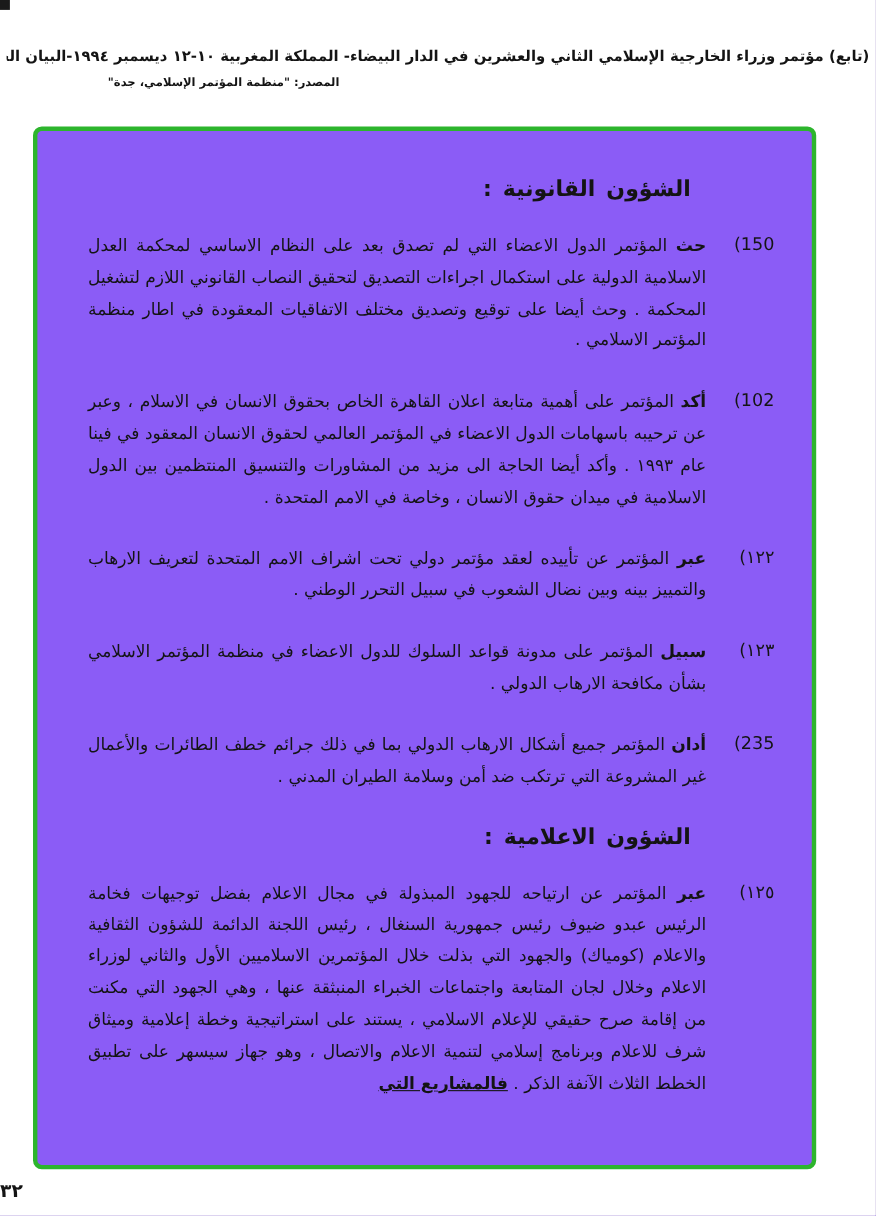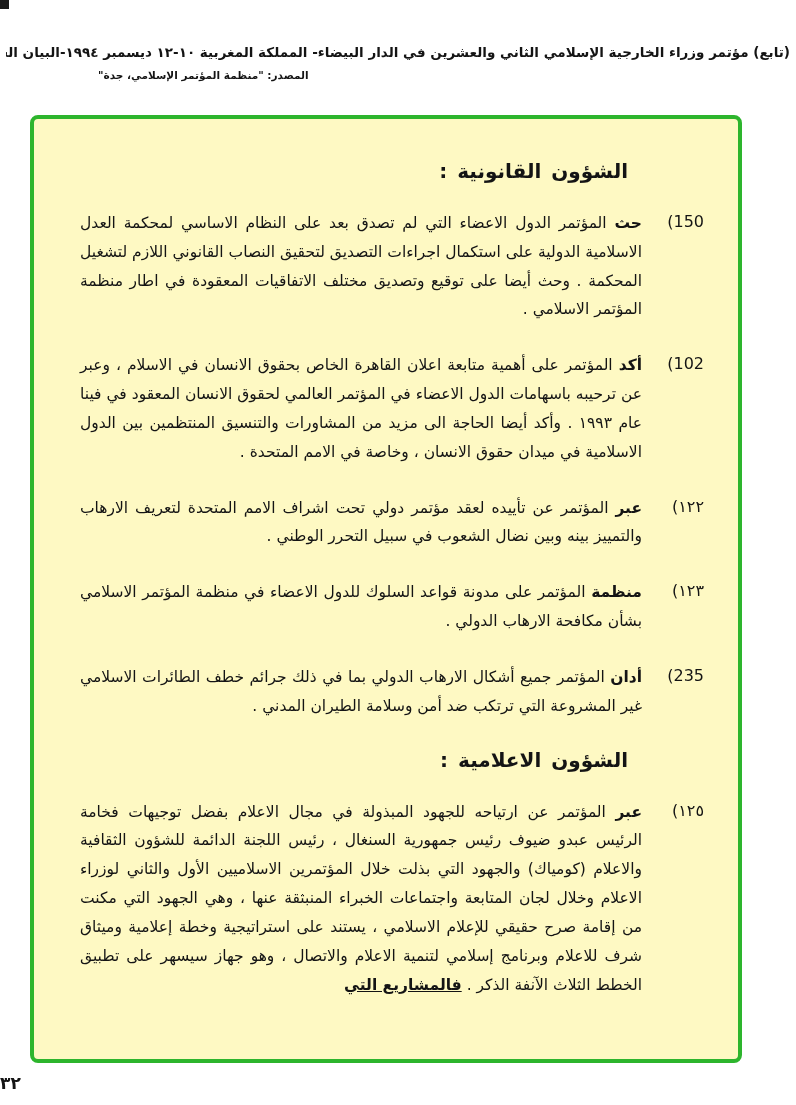--- a/index.html
+++ b/index.html
@@ -48,21 +48,21 @@
     top: 115px;
     left: 30px;
     width: 712px;
     height: 948px;
     border: 4px solid #2db52d;
     border-radius: 8px;
     box-sizing: border-box;
     padding: 36px 34px 18px 44px;
     direction: rtl;
     overflow: hidden;
-    background: #fef9c3;
+    background: #8b5cf6;
   }
   .section-title {
     margin: 4px 76px 26px 0;
     font-size: 20px;
     font-weight: bold;
     text-align: right;
     word-spacing: 3px;
   }
   .section-title.media { margin-top: 10px; }
   .item {
@@ -140,31 +140,31 @@
       <p class="item-text">
         <b class="lead">عبر</b>
         <span>المؤتمر عن تأييده لعقد مؤتمر دولي تحت اشراف الامم المتحدة لتعريف الارهاب والتمييز بينه وبين نضال الشعوب في سبيل التحرر الوطني .</span>
         <b class="tail"></b>
       </p>
     </div>
 
     <div class="item">
       <div class="item-num">١٢٣)</div>
       <p class="item-text">
-        <b class="lead">منظمة</b>
+        <b class="lead">سبيل</b>
         <span>المؤتمر على مدونة قواعد السلوك للدول الاعضاء في منظمة المؤتمر الاسلامي بشأن مكافحة الارهاب الدولي .</span>
         <b class="tail"></b>
       </p>
     </div>
 
     <div class="item">
       <div class="item-num">235)</div>
       <p class="item-text">
         <b class="lead">أدان</b>
-        <span>المؤتمر جميع أشكال الارهاب الدولي بما في ذلك جرائم خطف الطائرات الاسلامي غير المشروعة التي ترتكب ضد أمن وسلامة الطيران المدني .</span>
+        <span>المؤتمر جميع أشكال الارهاب الدولي بما في ذلك جرائم خطف الطائرات والأعمال غير المشروعة التي ترتكب ضد أمن وسلامة الطيران المدني .</span>
         <b class="tail"></b>
       </p>
     </div>
 
     <h2 class="section-title media" dir="rtl">الشؤون الاعلامية :</h2>
 
     <div class="item">
       <div class="item-num">١٢٥)</div>
       <p class="item-text">
         <b class="lead">عبر</b>

